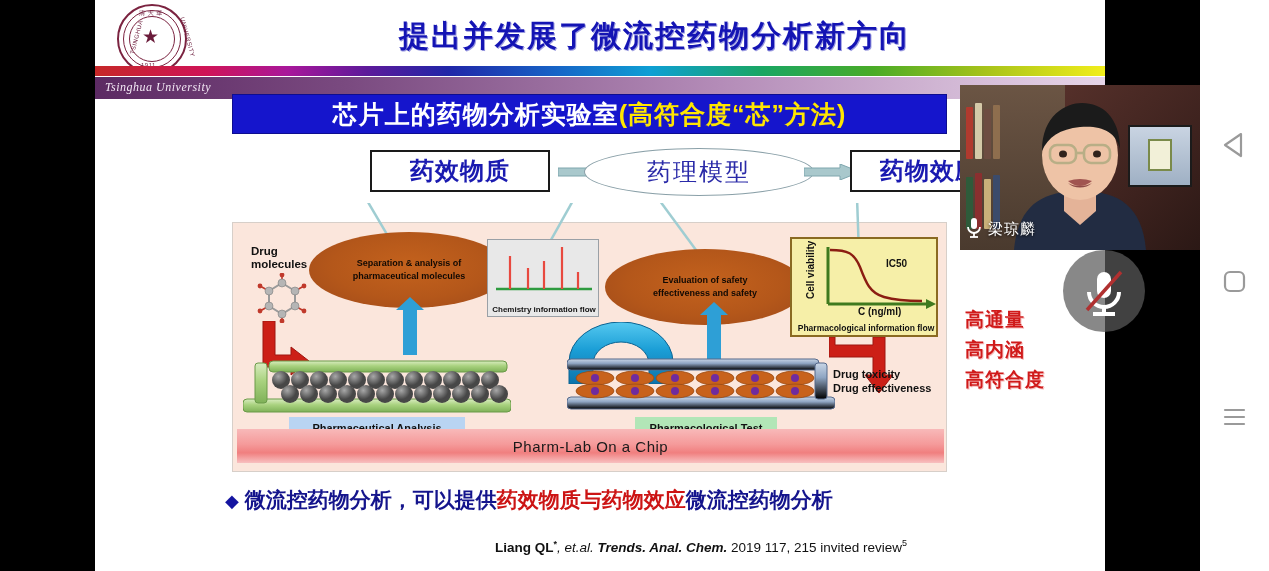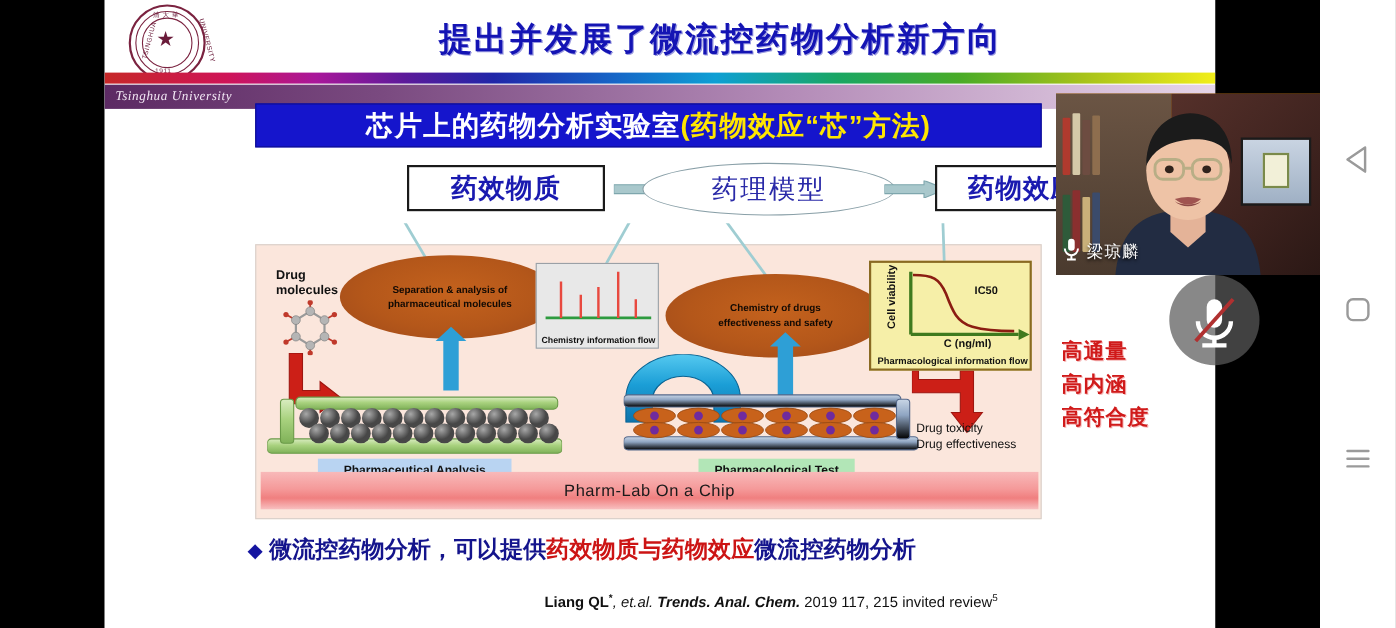--- a/index.html
+++ b/index.html
@@ -161,22 +161,22 @@
   
   .arch { position: absolute; left: 326px; top: 95px; width: 116px; height: 62px; }
 
   
   .chip-left { position: absolute; left: 6px; top: 128px; width: 268px; height: 58px; }
   .chip-right { position: absolute; left: 330px; top: 130px; width: 268px; height: 54px; }
 
   .red-arrow-2 { position: absolute; left: 592px; top: 110px; width: 72px; height: 60px; }
 
   .lbl-tox {
-    position: absolute; left: 596px; top: 156px;
-    font-size: 11px; font-weight: normal; color: #111; line-height: 14px;
+    position: absolute; left: 596px; top: 140px;
+    font-size: 11px; font-weight: bold; color: #111; line-height: 14px;
   }
 
   .tag {
     position: absolute; height: 21px; display: flex; align-items: center; justify-content: center;
     font-size: 11px; font-weight: bold; color: #111;
   }
   #tag-pa { left: 52px; top: 190px; width: 176px; background: #b9d4f2; }
   #tag-pt { left: 398px; top: 190px; width: 142px; background: #b2e6b7; }
 
   .chipbar {
@@ -275,21 +275,21 @@
     <div class="hdr-title">提出并发展了微流控药物分析新方向</div>
 
     <div class="rainbow"></div>
 
     <div class="tsinghua-band">
       <div class="txt">Tsinghua University</div>
     </div>
 
     <div class="blue-bar">
       <span class="w">芯片上的药物分析实验室 </span>
-      <span class="y">(药物效应“芯”方法)</span>
+      <span class="y">(高符合度“芯”方法)</span>
     </div>
 
     <div class="flow-row">
       <div class="fbox" id="fbox-1">
         <span class="t">药效物质</span>
       </div>
       <div class="farrow" id="farrow-1">
         <svg width="56" height="16" viewBox="0 0 56 16">
           <path d="M0 4 H36 V0 L56 8 L36 16 V12 H0 Z" fill="#a9c8cc" stroke="#7ea6ad" stroke-width="1"></path>
         </svg>
@@ -370,21 +370,21 @@
 
         <div class="ellipse-note" id="note-left">
           <div class="t">
             <div>Separation &amp; analysis of</div>
             <div>pharmaceutical molecules</div>
           </div>
         </div>
 
         <div class="ellipse-note" id="note-right">
           <div class="t">
-            <div>Chemistry of drugs</div>
+            <div>Evaluation of safety</div>
             <div>effectiveness and safety</div>
           </div>
         </div>
 
         <div class="blue-up" id="blue-up-1"></div>
         <div class="blue-up" id="blue-up-2"></div>
 
         <div class="panel-chem">
           <svg class="chem-plot" viewBox="0 0 104 52">
             <line x1="4" y1="46" x2="100" y2="46" stroke="#2e9b3f" stroke-width="2.5"></line>

